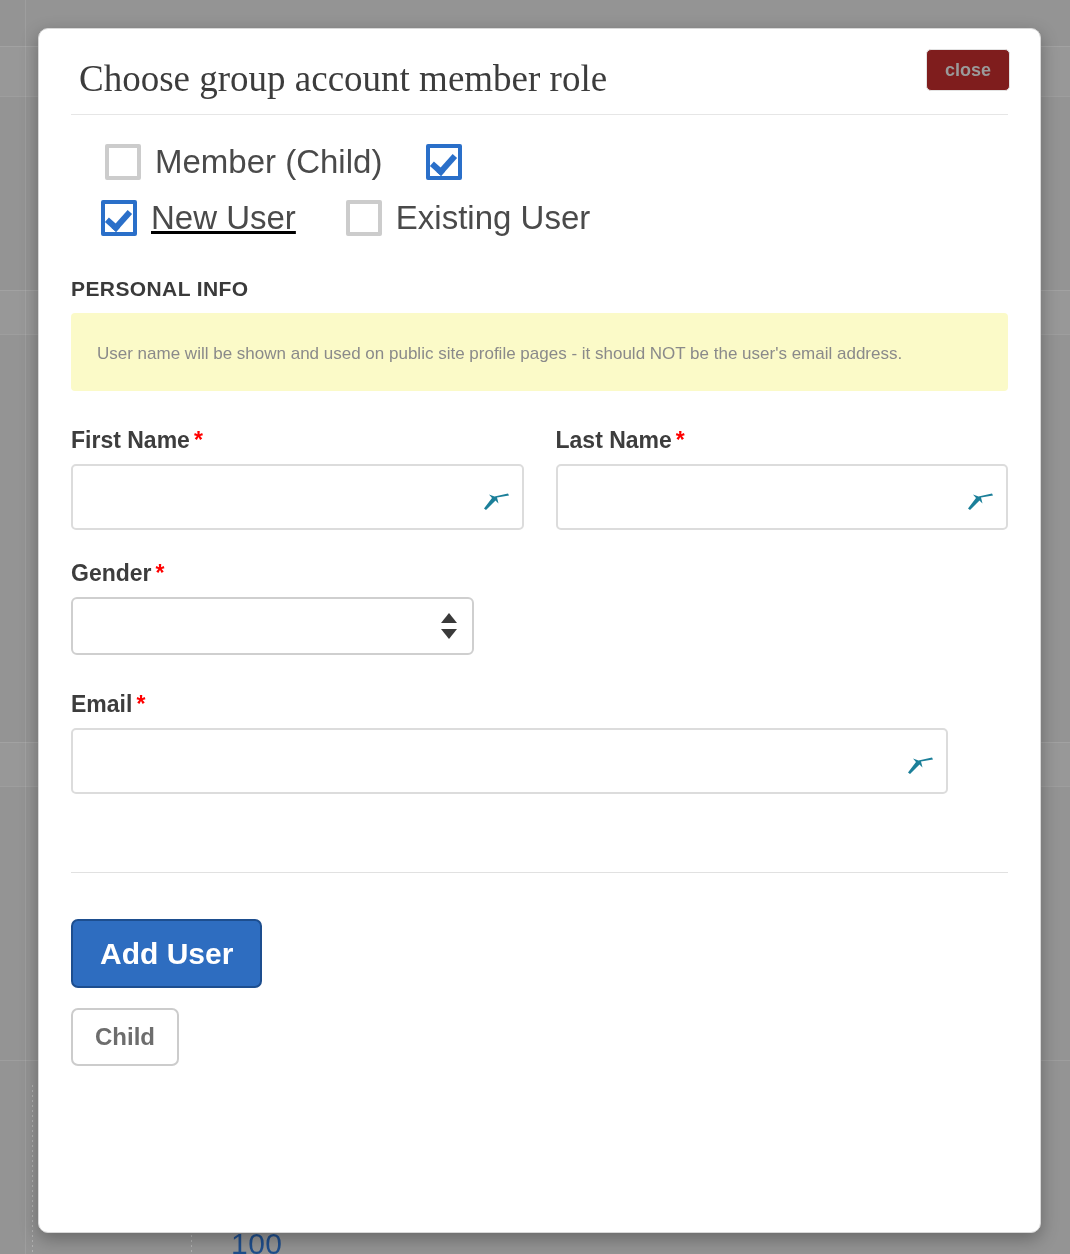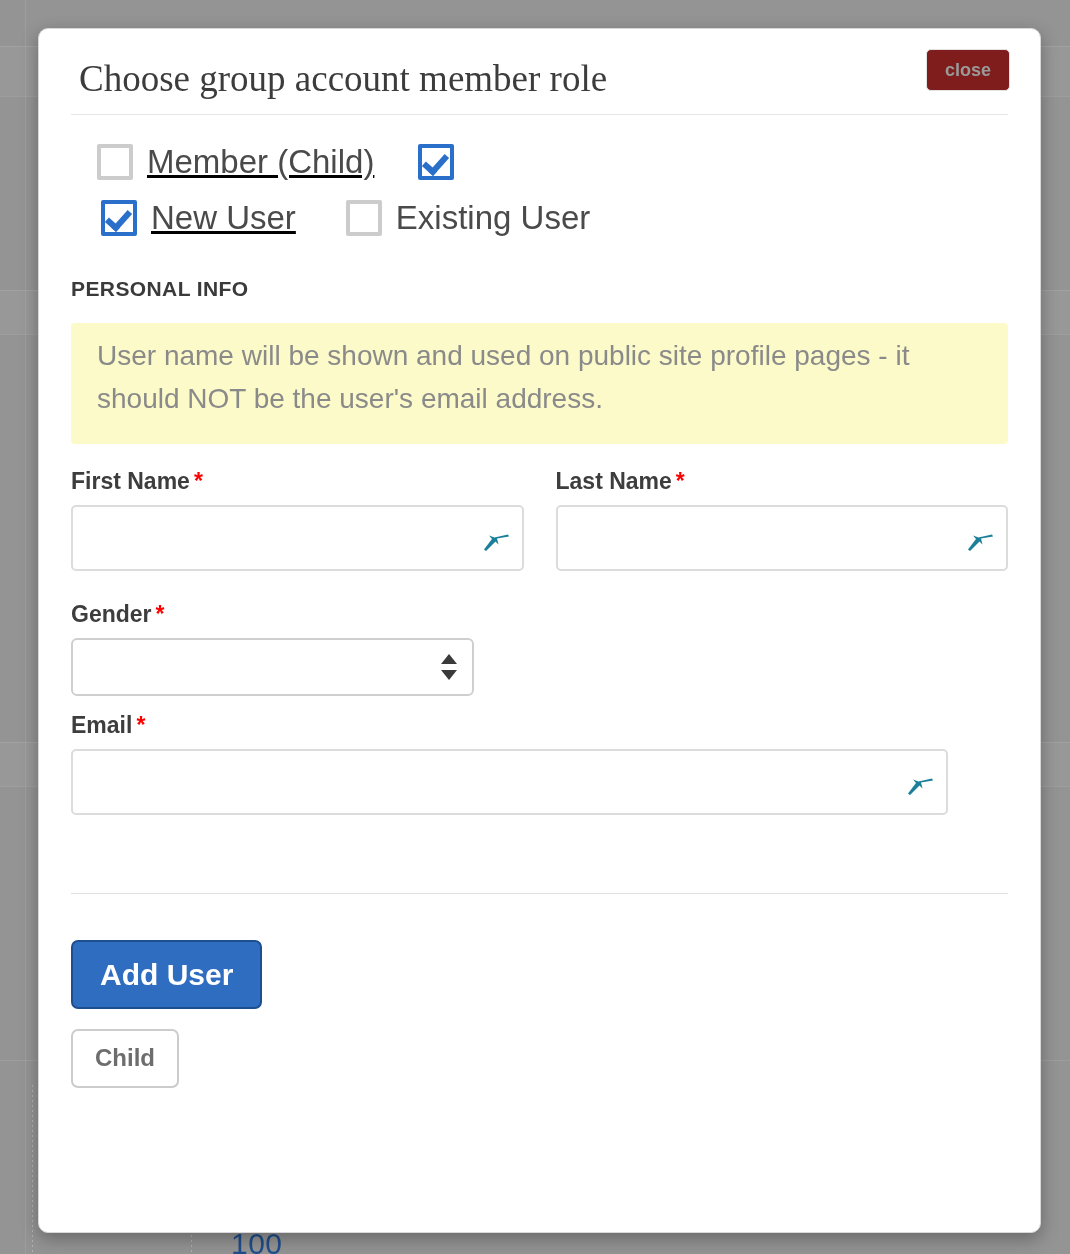--- a/index.html
+++ b/index.html
@@ -147,39 +147,39 @@
     transform: rotate(42deg);
   }
 
   .cbox-label {
     margin-left: 14px;
     font-size: 33px;
     color: #4a4a4a;
     font-family: "Liberation Sans", sans-serif;
   }
 
-  #cb-member      { margin-left: 26px; text-decoration: underline; }
+  #cb-member      { margin-left: 34px; }
   #cb-supervisor  { margin-left: 44px; }
   #cb-newuser     { margin-left: 30px; text-decoration: underline; }
   #cb-existing    { margin-left: 50px; text-align: center; }
 
   #section-heading {
     margin-top: 40px;
     font-size: 21px;
     font-weight: bold;
     color: #3a3a3a;
     letter-spacing: 0.4px;
   }
 
   #info-banner {
-    margin-top: 22px;
+    margin-top: 12px;
     background: #fbfac8;
     border-radius: 4px;
-    padding: 11px 26px 24px 26px;
-    font-size: 28px;
+    padding: 28px 26px 24px 26px;
+    font-size: 17px;
     line-height: 1.55;
     color: #8a8a8a;
   }
 
   .field-label {
     font-size: 23px;
     font-weight: bold;
     color: #3d3d3d;
     margin-bottom: 10px;
   }
@@ -211,21 +211,21 @@
     top: 50%;
     transform: translateY(-50%);
     width: 34px;
     height: 34px;
     pointer-events: none;
   }
 
   #row-names {
     display: flex;
     gap: 32px;
-    margin-top: 24px;
+    margin-top: 36px;
   }
   #row-names > div { flex: 1 1 0; }
 
   #gender-group { margin-top: 30px; }
   #gender-select-wrap {
     position: relative;
     width: 403px;
   }
   #gender-select {
     width: 100%;
@@ -243,21 +243,21 @@
   #gender-stepper-icon {
     position: absolute;
     right: 16px;
     top: 50%;
     transform: translateY(-50%);
     width: 18px;
     height: 30px;
     pointer-events: none;
   }
 
-  #email-group { margin-top: 16px; }
+  #email-group { margin-top: 36px; }
   #email-wrap { width: 877px; }
 
   #footer-rule {
     margin: 78px 0 0 0;
     height: 1px;
     background: #e1e1e1;
   }
 
   #add-user-button {
     display: block;

